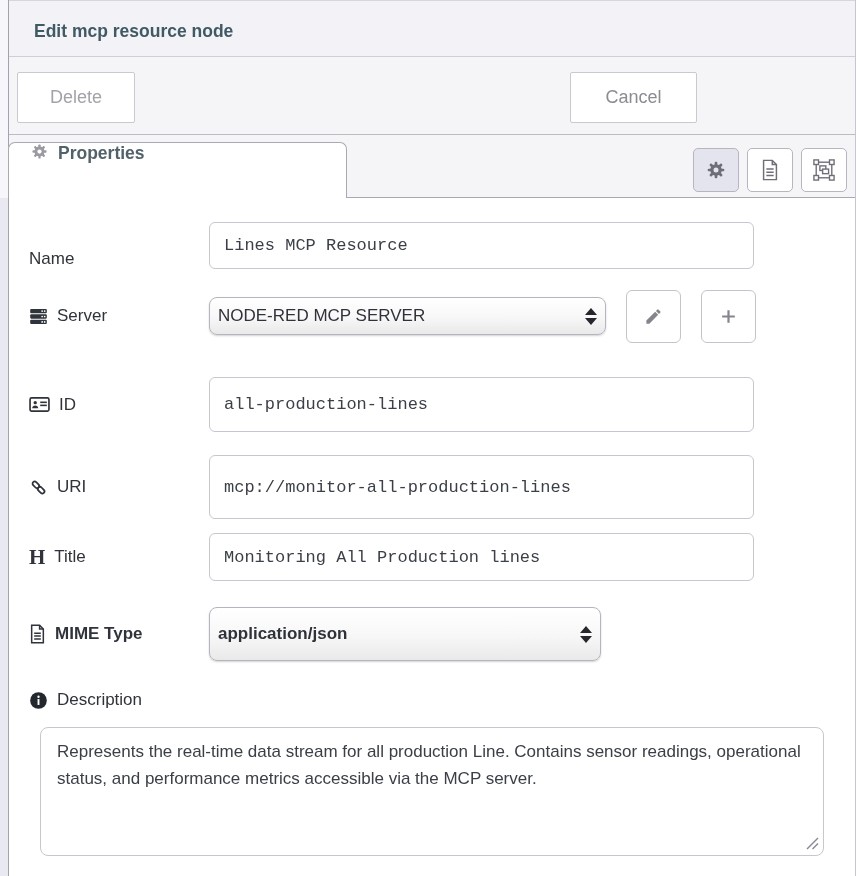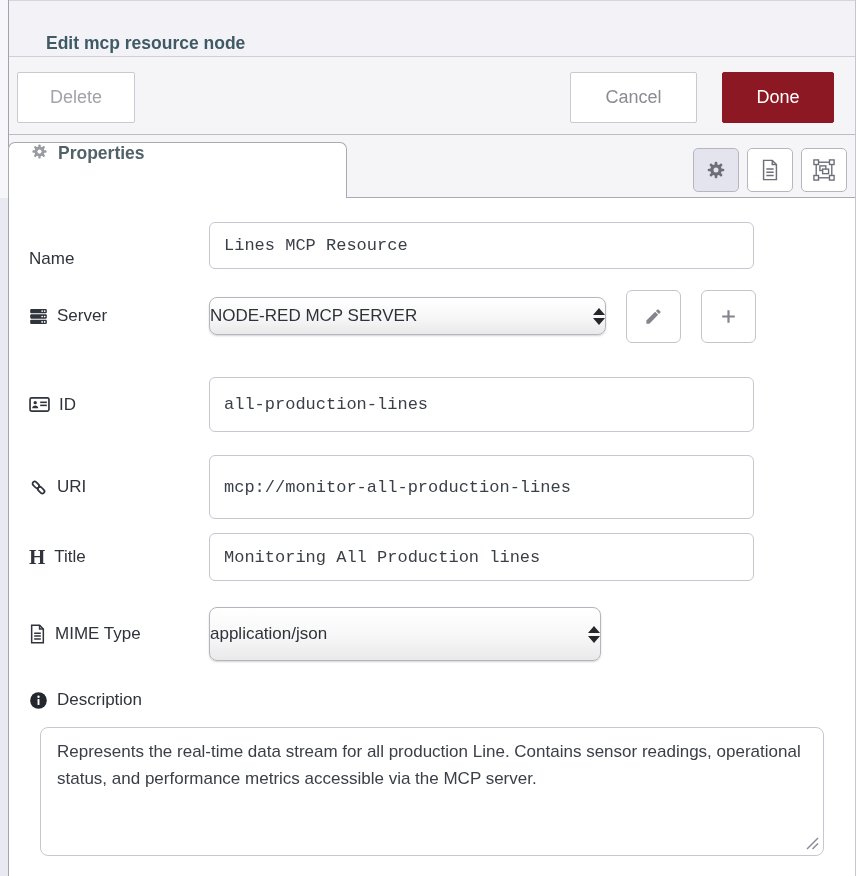--- a/index.html
+++ b/index.html
@@ -10,21 +10,21 @@
   }
   
   .rail-top{position:absolute;left:0;top:0;width:8px;height:198px;background:#f7f7fb;}
   .rail-bottom{position:absolute;left:0;top:198px;width:8px;height:678px;background:#e9e9f1;}
   .rail-border{position:absolute;left:8px;top:0;width:1px;height:876px;background:#a3a3ad;}
   .right-edge{position:absolute;right:0;top:0;width:1px;height:876px;background:#c6c6ce;}
 
   
   .header{position:absolute;left:9px;right:0;top:0;height:57px;background:#f3f3f7;
     border-top:1px solid #d6d6de;border-bottom:1px solid #cfcfd7;box-sizing:border-box;}
-  .header-title{margin:16px;padding:16px 0 0 21px;font-size:17.5px;font-weight:bold;color:#3f5a64;}
+  .header-title{margin:4px;padding:16px 0 0 21px;font-size:17.5px;font-weight:bold;color:#3f5a64;}
 
   
   .btnbar{position:absolute;left:9px;right:0;top:57px;height:78px;background:#f5f5f8;
     border-bottom:1px solid #bcbcc4;box-sizing:border-box;}
   .btn{position:absolute;top:15px;height:51px;box-sizing:border-box;
     background:#ffffff;border:1px solid #c9c9d2;border-radius:2px;
     font-family:inherit;font-size:18px;cursor:pointer;padding:0;}
   .btn-delete{left:8px;width:118px;color:#a2a2ab;}
   .btn-cancel{left:561px;width:127px;color:#8b8b94;}
   .btn-done{left:713px;width:112px;background:#8C1823;border-color:#8C1823;color:#ffffff;}
@@ -46,21 +46,21 @@
   .content{position:absolute;left:9px;right:1px;top:198px;bottom:0;background:#ffffff;}
   .form-row{position:absolute;left:29px;display:flex;align-items:center;}
   .form-label{flex:0 0 180px;display:flex;align-items:center;gap:9px;
     font-size:17px;color:#2f333b;}
   .text-input{height:100%;width:545px;box-sizing:border-box;border:1px solid #c7c7d1;
     border-radius:6px;padding:0 14px;font-family:Liberation Mono, monospace;font-size:17px;color:#3b4048;background:#fff;}
   .select{display:flex;align-items:center;box-sizing:border-box;height:100%;
     border:1px solid #b5b5bf;border-radius:8px;
     background:linear-gradient(180deg,#ffffff 0%,#f7f7f8 55%,#e9e9ea 100%);
     box-shadow:0 1px 2px rgba(0,0,0,0.18), inset 0 1px 0 #ffffff;
-    padding:0 0;font-size:17px;color:#2f3339;cursor:pointer;}
+    padding:0 8px;font-size:17px;color:#2f3339;cursor:pointer;}
   .select-arrows{margin-left:auto;display:flex;flex-direction:column;gap:3px;align-items:center;}
   .tri-up{width:0;height:0;border-left:6px solid transparent;border-right:6px solid transparent;
     border-bottom:7px solid #26262c;}
   .tri-down{width:0;height:0;border-left:6px solid transparent;border-right:6px solid transparent;
     border-top:7px solid #26262c;}
   .mini-btn{width:55px;height:53px;box-sizing:border-box;background:#ffffff;border:1px solid #c4c4cd;
     border-radius:6px;display:flex;align-items:center;justify-content:center;cursor:pointer;padding:0;}
 
   .desc-label{position:absolute;left:29px;top:690px;display:flex;align-items:center;gap:9px;
     font-size:17px;color:#2f333b;}
@@ -82,21 +82,20 @@
   <div class="rail-bottom"></div>
   <div class="rail-border"></div>
 
   <div class="header">
     <h1 class="header-title">Edit mcp resource node</h1>
   </div>
 
   <div class="btnbar">
     <button class="btn btn-cancel">Cancel</button>
     <button class="btn btn-delete">Delete</button>
-    <button class="btn btn-done">Done</button>
   </div>
 
   <div class="tabbar">
     <div class="tab">
       <span>
         <svg width="17" height="17" viewBox="0 0 24 24">
           <g fill="#9a9aa2">
             <circle cx="12" cy="12" r="7"></circle>
             <rect x="10.4" y="2" width="3.2" height="20" rx="1.2"></rect>
             <rect x="10.4" y="2" width="3.2" height="20" rx="1.2" transform="rotate(90 12 12)"></rect>
@@ -234,21 +233,21 @@
   </div>
 
   <div class="form-row" style="top:533px;height:48px;">
     <div class="form-label">
       <span class="h-glyph">H</span>
       <span>Title</span>
     </div>
     <input class="text-input" type="text" value="Monitoring All Production lines" style="">
   </div>
 
-  <div class="form-row" style="top:607px;height:54px;">
+  <div class="form-row" style="top:607px;height:54px;font-weight:bold;">
     <div class="form-label">
       <span>
         <svg width="17" height="20" viewBox="0 0 20 24" fill="none" stroke="#2f333b" stroke-width="1.8">
           <path d="M3 1.5h9.5L17 6v16.5H3z"></path>
           <path d="M12.5 1.5V6H17"></path>
           <path d="M6 11h8M6 14.5h8M6 18h8"></path>
         </svg>
       </span>
       <span>MIME Type</span>
     </div>

